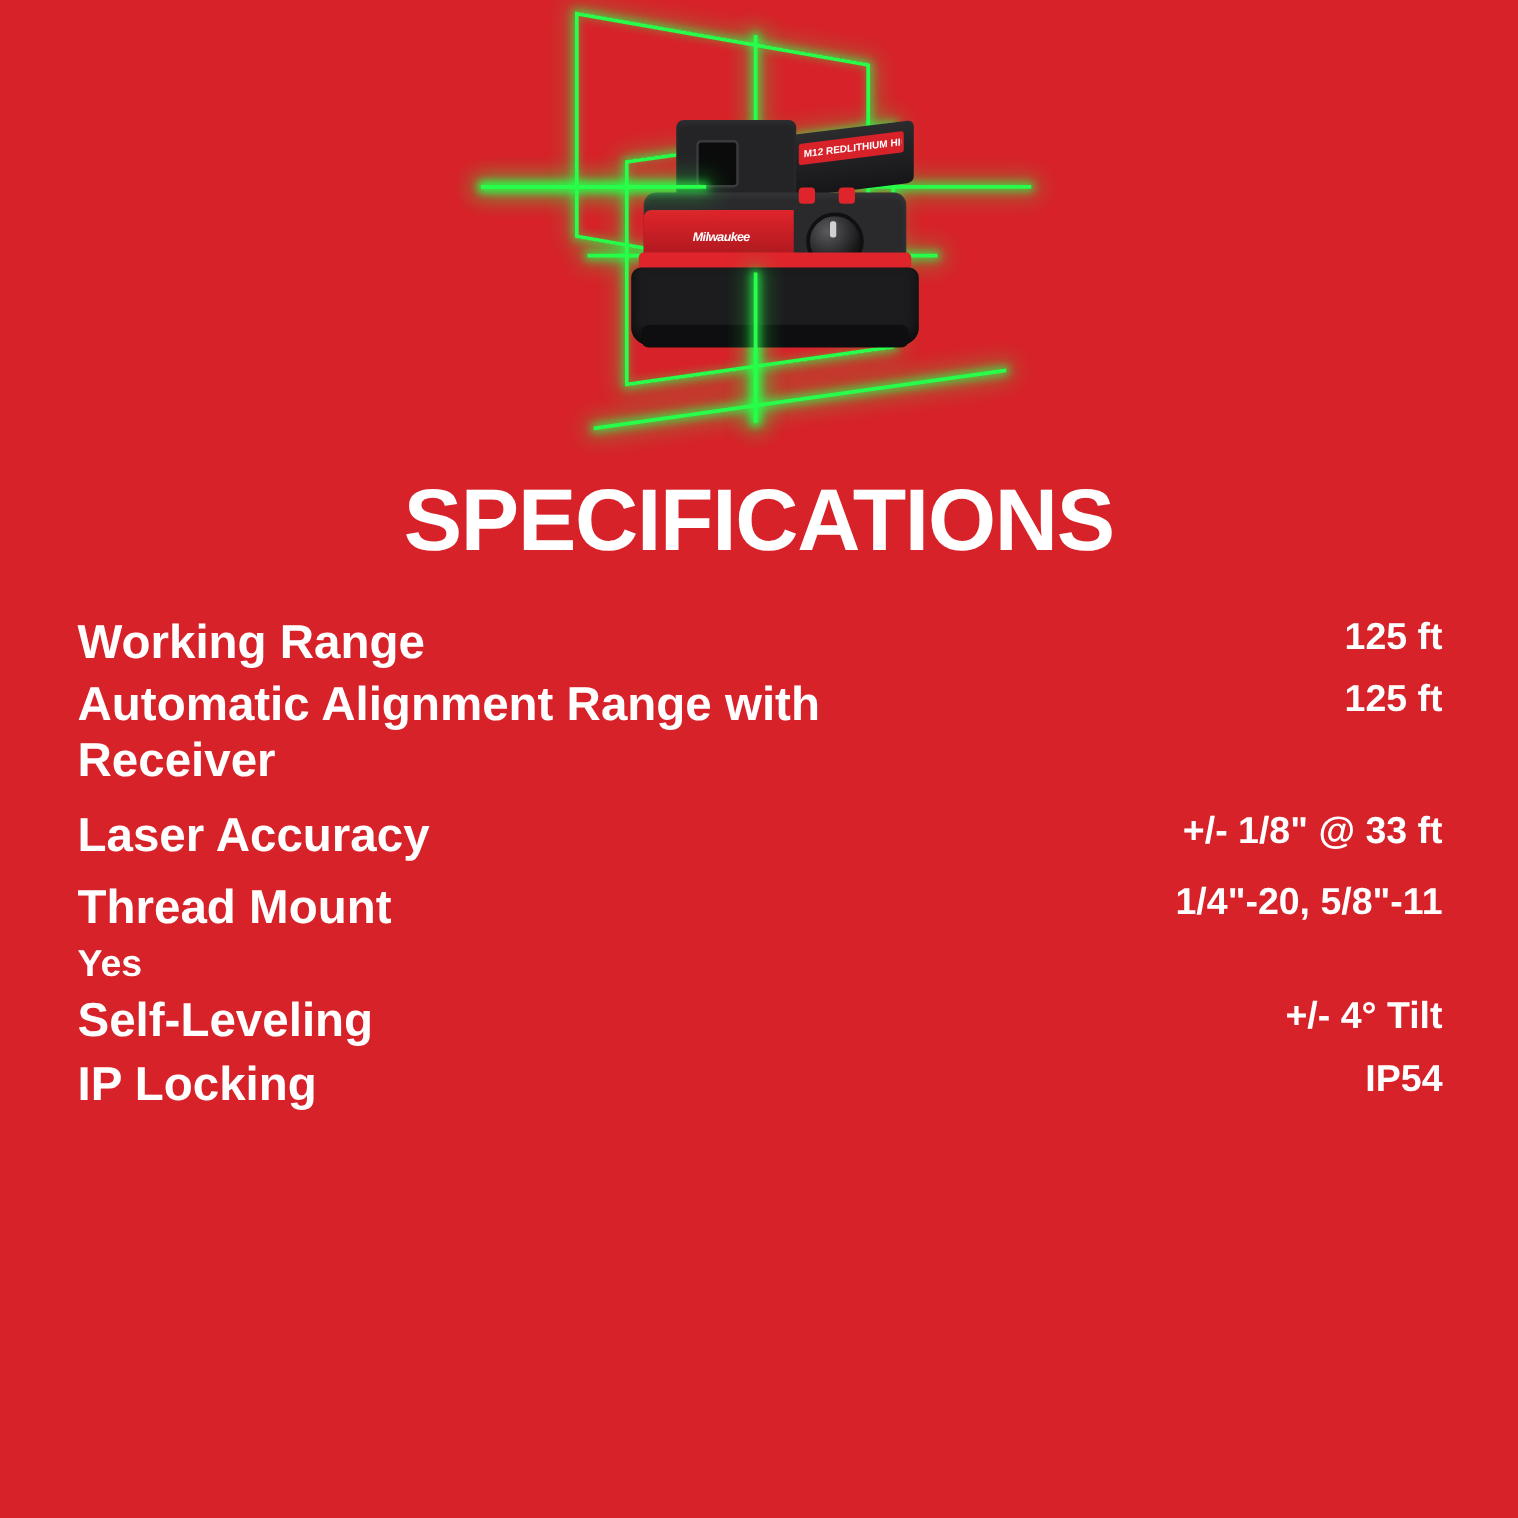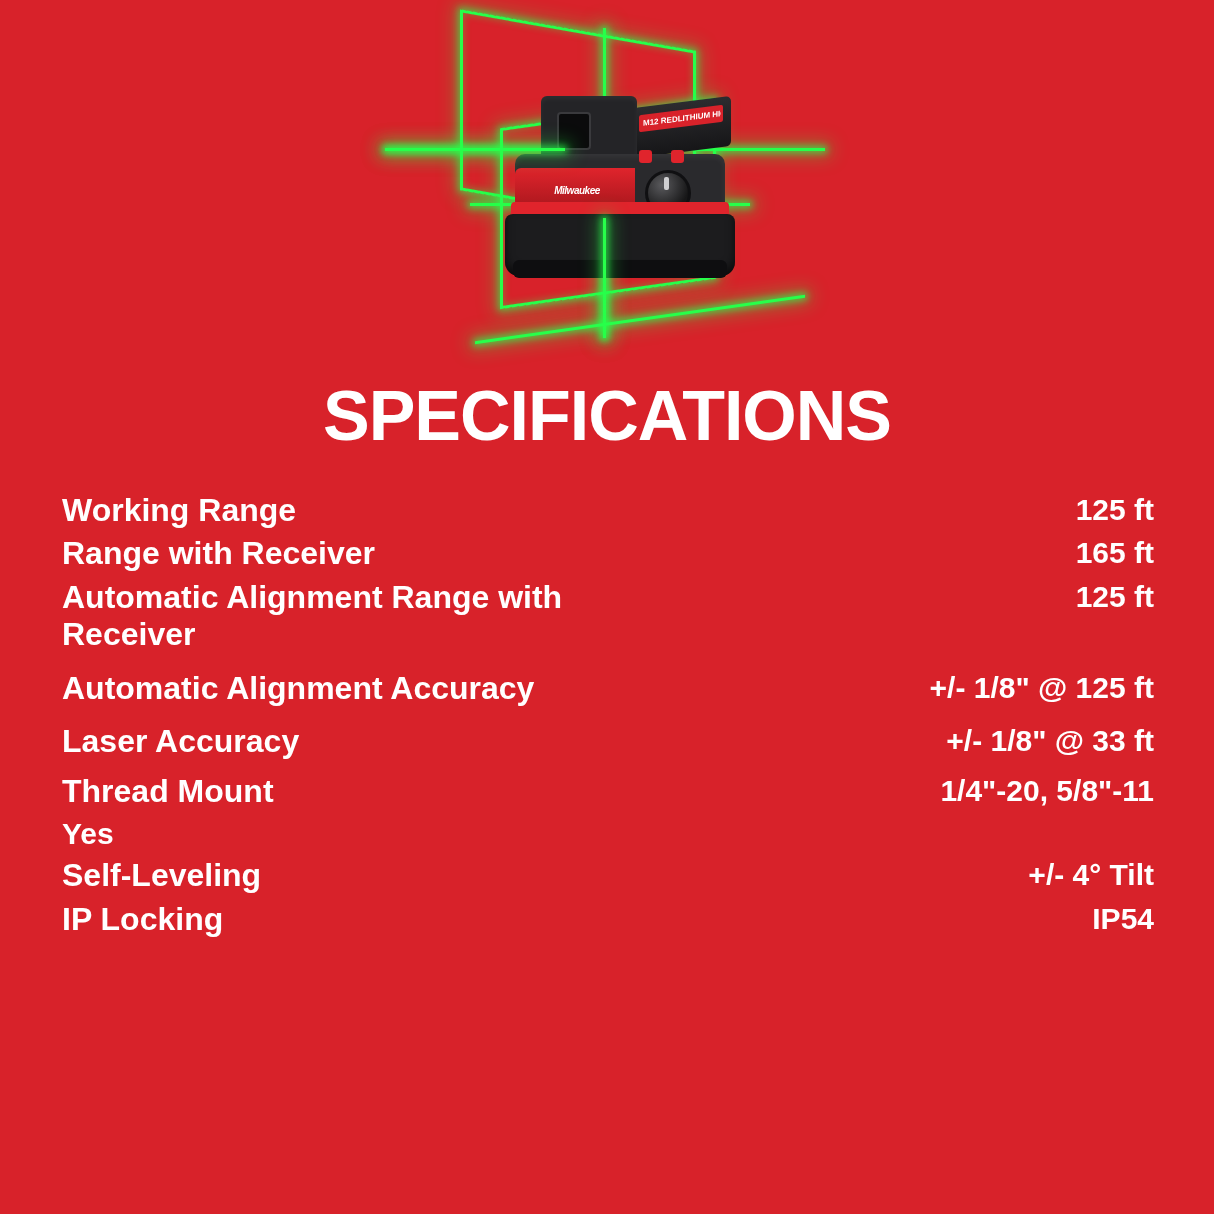--- a/index.html
+++ b/index.html
@@ -207,21 +207,21 @@
   }
   .spec-row {
     display: flex;
     justify-content: space-between;
     align-items: flex-start;
     gap: 20px;
     margin-bottom: 6px;
   }
   .spec-label {
     color: #ffffff;
-    font-size: 32px;
+    font-size: 38px;
     font-weight: bold;
     line-height: 1.17;
     max-width: 620px;
     text-align: left;
   }
   .spec-value {
     color: #ffffff;
     font-size: 30px;
     font-weight: bold;
     line-height: 1.17;
@@ -272,34 +272,26 @@
 
   <div class="title">SPECIFICATIONS</div>
 
   <div class="specs">
 
     <div class="spec-row">
       <div class="spec-label">Working Range</div>
       <div class="spec-value">125 ft</div>
     </div>
 
-    <div class="spec-row">
-      <div class="spec-label">Range with Receiver</div>
-      <div class="spec-value">165 ft</div>
-    </div>
 
     <div class="spec-row tall">
       <div class="spec-label">Automatic Alignment Range with Receiver</div>
       <div class="spec-value">125 ft</div>
     </div>
 
-    <div class="spec-row tall">
-      <div class="spec-label">Automatic Alignment Accuracy</div>
-      <div class="spec-value">+/- 1/8" @ 125 ft</div>
-    </div>
 
     <div class="spec-row">
       <div class="spec-label">Laser Accuracy</div>
       <div class="spec-value">+/- 1/8" @ 33 ft</div>
     </div>
 
     <div class="spec-row">
     </div>
 
     <div class="spec-row">

